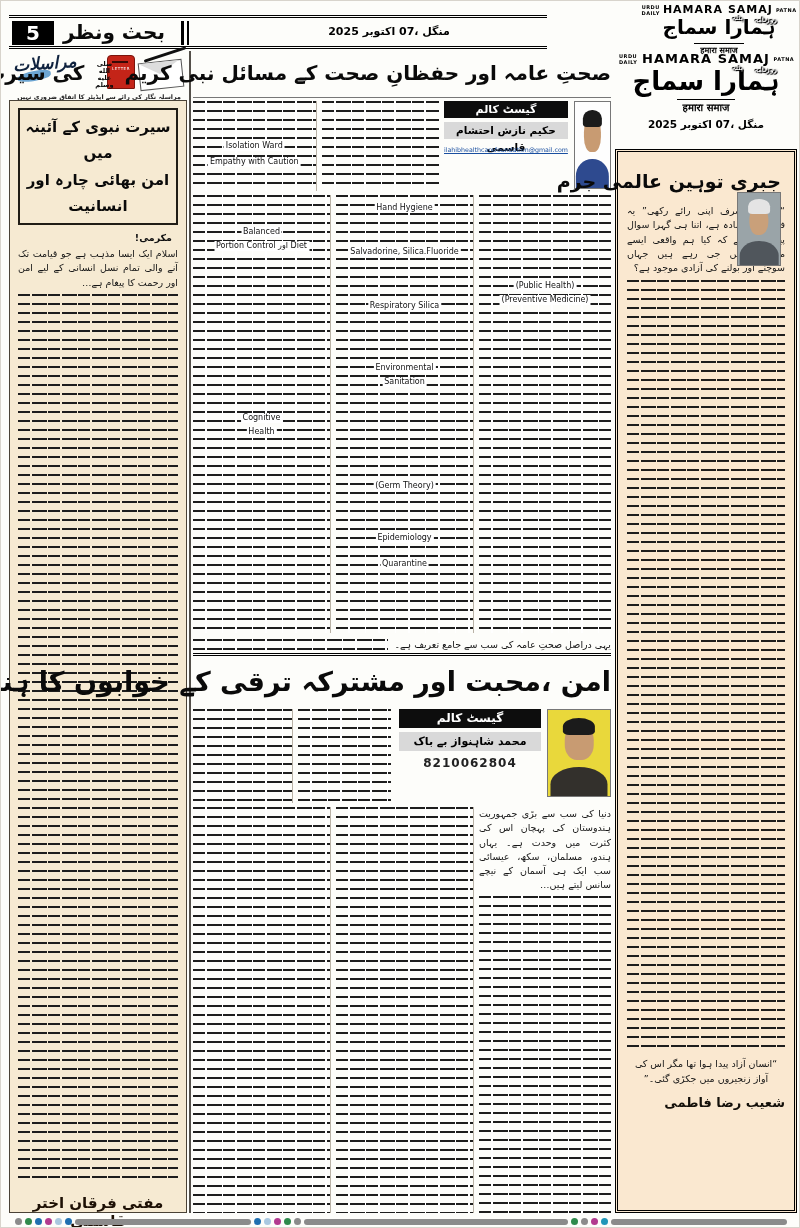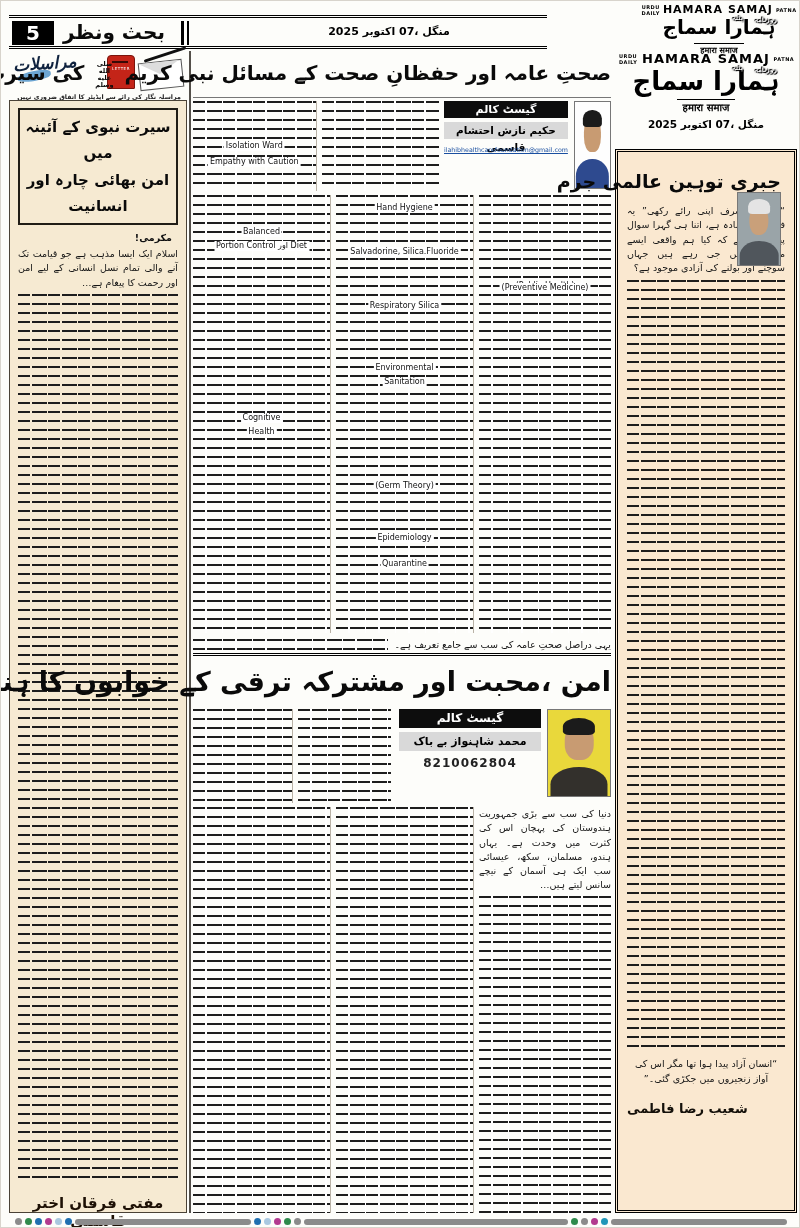--- a/index.html
+++ b/index.html
@@ -93,21 +93,21 @@
   .closing-text{font-size:9.5px;direction:rtl;white-space:nowrap;color:#111;}
 
   .hr2{left:192px;top:652px;width:418px;height:4px;border-top:3px double #000;}
   .bottom-headline{left:192px;top:658px;width:418px;height:46px;font-size:27px;text-align:center;line-height:46px;white-space:nowrap;}
 
   
   .right-box{left:614px;top:148px;width:182px;height:1064px;background:#fae8d0;border:3px double #000;padding:8px 9px;}
   .r-head1{font-size:19px;line-height:36px;text-align:center;white-space:nowrap;}
   .r-head2{font-size:19px;line-height:30px;text-align:right;padding-right:4px;margin-left:48px;margin-top:6px;white-space:nowrap;}
   .r-photo{position:absolute;right:13px;top:40px;width:42px;height:72px;}
-  .r-sig{direction:rtl;text-align:left;font-weight:bold;font-size:13px;margin-top:15px;color:#14100a;}
+  .r-sig{direction:rtl;text-align:right;font-weight:bold;font-size:13px;margin-top:9px;color:#14100a;}
 
   
   .footdots{left:0;top:1216px;width:800px;height:9px;display:flex;align-items:center;gap:3px;padding:0 14px;box-sizing:border-box;}
   .dot{width:7px;height:7px;border-radius:50%;flex:0 0 auto;}
   .fbar{height:6px;background:#8b8b8b;border-radius:3px;}
   .c1{background:#8b8b8b}.c2{background:#2f8a4c}.c3{background:#1f6fb0}
   .c4{background:#b23a8f}.c5{background:#a9c8e0}.c6{background:#2196b8}
 </style>
 </head>
 <body>
@@ -199,21 +199,21 @@
       </div>
       <div class="portrait" style="width:60px;height:86px;--pbg:#fefefe;--shirt:#2e4a8f;">
         <span class="hair"></span>
       </div>
     </div>
   </div>
 
   <div class="cols abs" style="left:192px;top:194px;width:418px;height:438px;">
     <div class="col textsim">
       <span class="term" style="top:86px;">(Public Health)</span>
-      <span class="term" style="top:88px;">(Preventive Medicine)</span>
+      <span class="term" style="top:100px;">(Preventive Medicine)</span>
     </div>
     <div class="col textsim">
       <span class="term" style="top:8px;">Hand Hygiene</span>
       <span class="term" style="top:52px;">Salvadorine, Silica.Fluoride</span>
       <span class="term" style="top:106px;">Respiratory Silica</span>
       <span class="term" style="top:168px;">Environmental</span>
       <span class="term" style="top:182px;">Sanitation</span>
       <span class="term" style="top:286px;">(Germ Theory)</span>
       <span class="term" style="top:338px;">Epidemiology</span>
       <span class="term" style="top:364px;">Quarantine</span>

